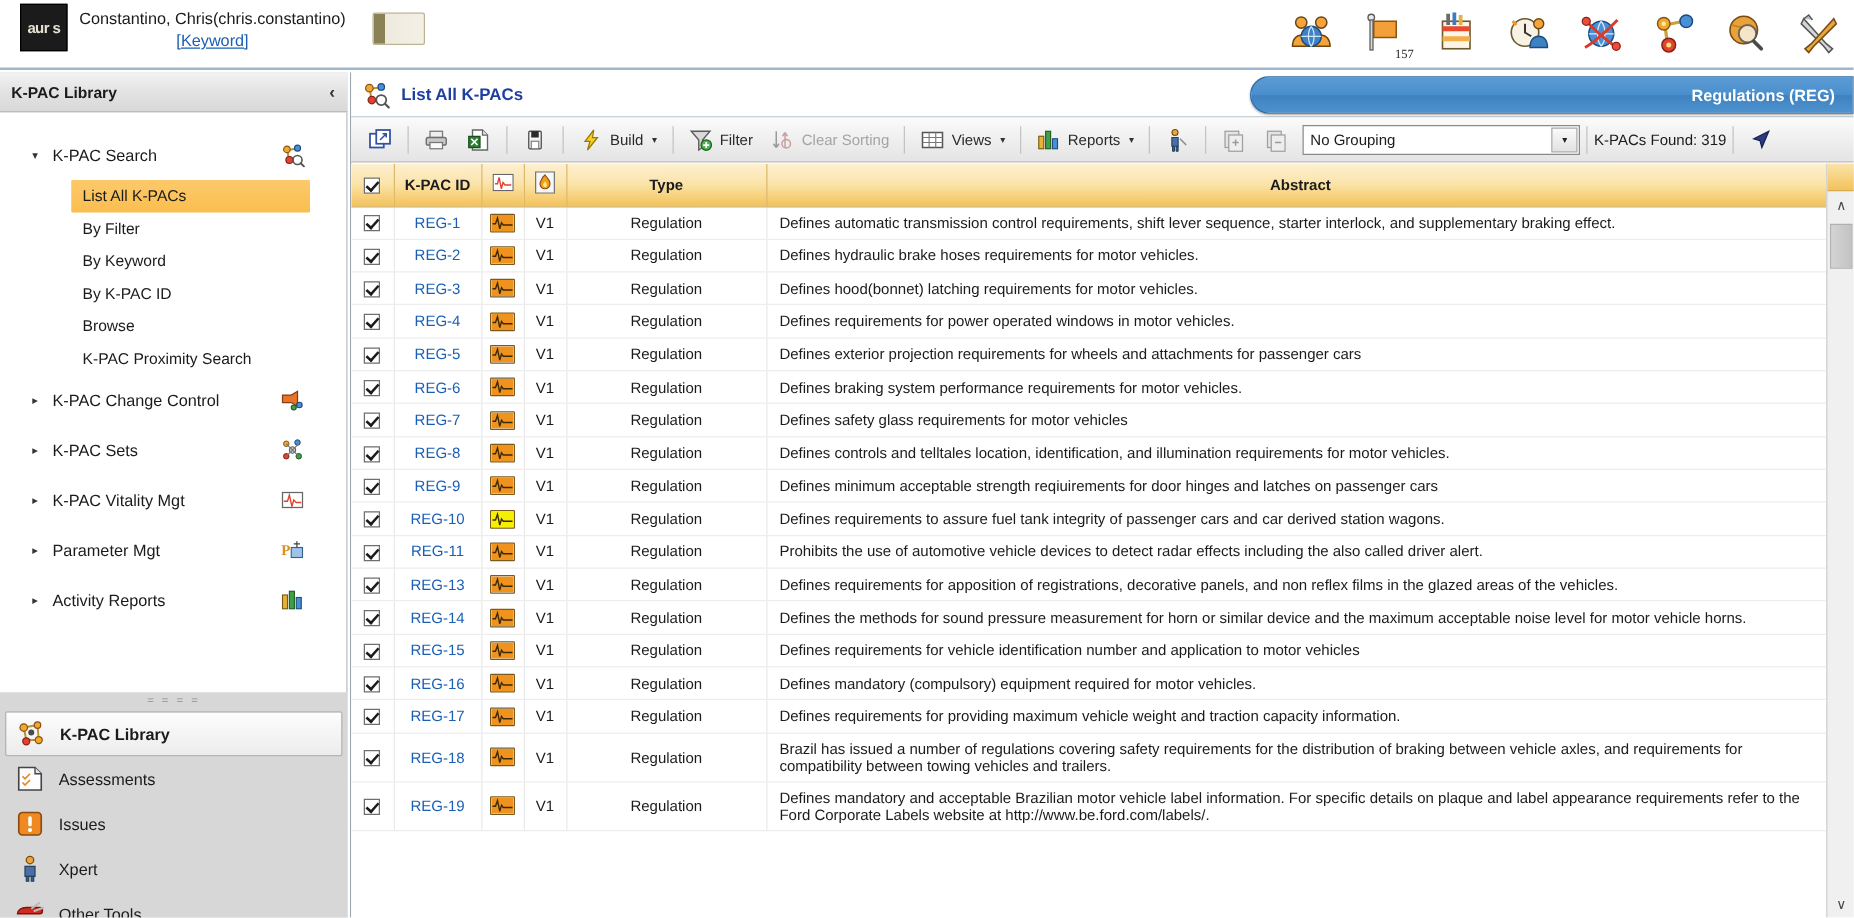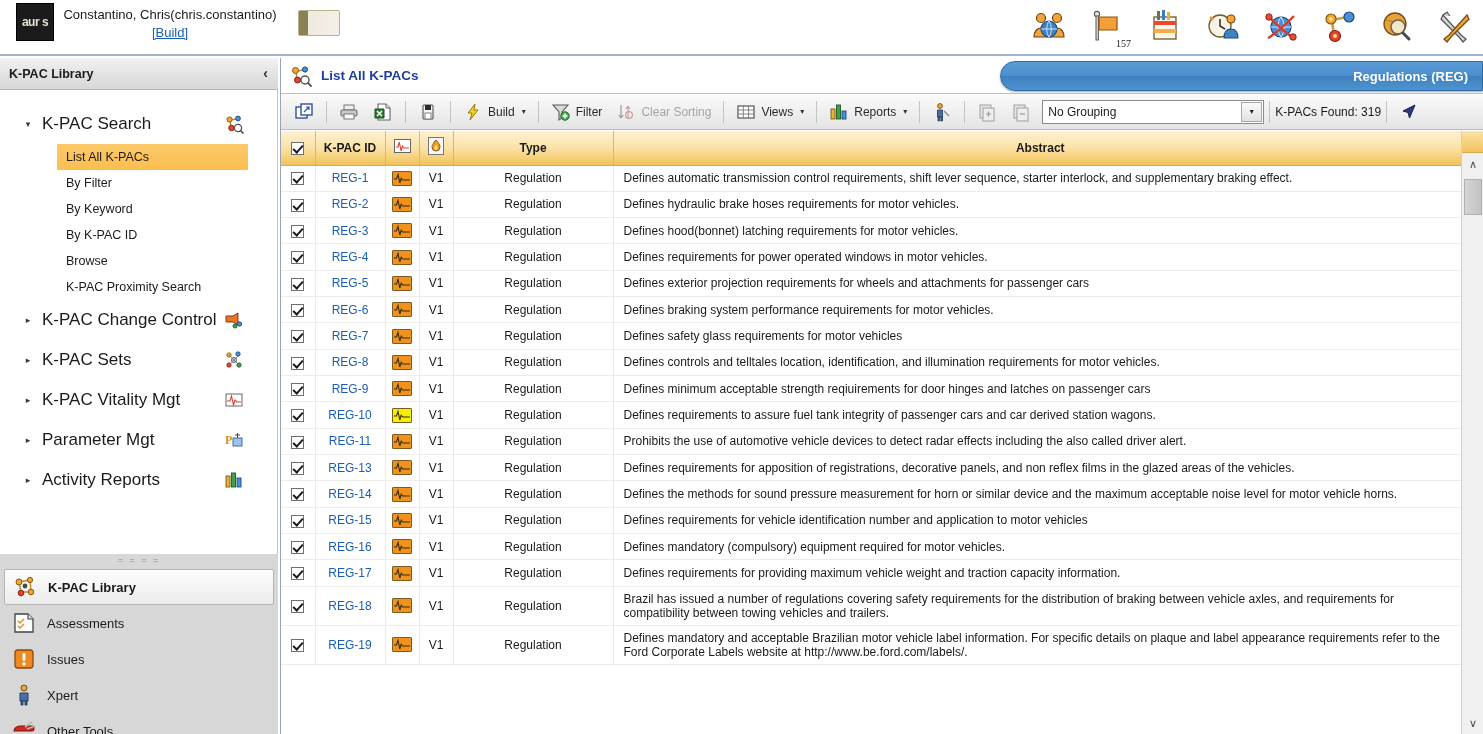--- a/index.html
+++ b/index.html
@@ -72,21 +72,21 @@
   .sb-tree {
     position: absolute; left: 0; top: 32px; width: 278px; height: 464px;
     background: #ffffff; border-right: 1px solid #c3c3c3;
     overflow: hidden; padding-top: 14px;
   }
   .tree-group { position: relative; height: 40px; display: flex; align-items: center; }
   .tree-arrow {
     width: 12px; margin-left: 22px; color: #333; font-size: 9px; line-height: 9px;
     cursor: pointer; text-align: center;
   }
-  .tree-group-label { margin-left: 8px; font-size: 17px; color: #1b1b1b; cursor: pointer; }
+  .tree-group-label { margin-left: 8px; font-size: 13px; color: #1b1b1b; cursor: pointer; }
   .tree-group-icon { position: absolute; right: 33px; top: 10px; width: 20px; height: 20px; }
   .tree-child {
     height: 26px; display: flex; align-items: center;
     padding-left: 66px; font-size: 12.5px; color: #1b1b1b; cursor: pointer;
   }
   .tree-child.selected {
     background: linear-gradient(to bottom, #fcc96a 0%, #fbbe4f 100%);
     margin: 0 29px 0 57px; padding-left: 9px; border-radius: 1px;
     font-weight: normal;
   }
@@ -236,21 +236,21 @@
 <body>
 
 <div id="app">
 
   <div class="topbar">
     <div class="logo-box">
       <span class="logo-text">aur s</span>
     </div>
     <div class="user-block">
       <div class="user-name">Constantino, Chris(chris.constantino)</div>
-      <div class="logout-link">[Build]</div>
+      <div class="logout-link">[Keyword]</div>
     </div>
     <div class="tan-swatch"></div>
 
     <div class="top-icons">
 
       <div class="top-icon" title="Community">
         <svg width="40" height="40" viewBox="0 0 40 40">
           <circle cx="12" cy="11" r="4.5" fill="#f5a43c" stroke="#6b4512" stroke-width="1.2"></circle>
           <path d="M5 30c0-6 3.5-9 7-9s7 3 7 9z" fill="#f5a43c" stroke="#6b4512" stroke-width="1.2"></path>
           <circle cx="28" cy="11" r="4.5" fill="#f5a43c" stroke="#6b4512" stroke-width="1.2"></circle>

